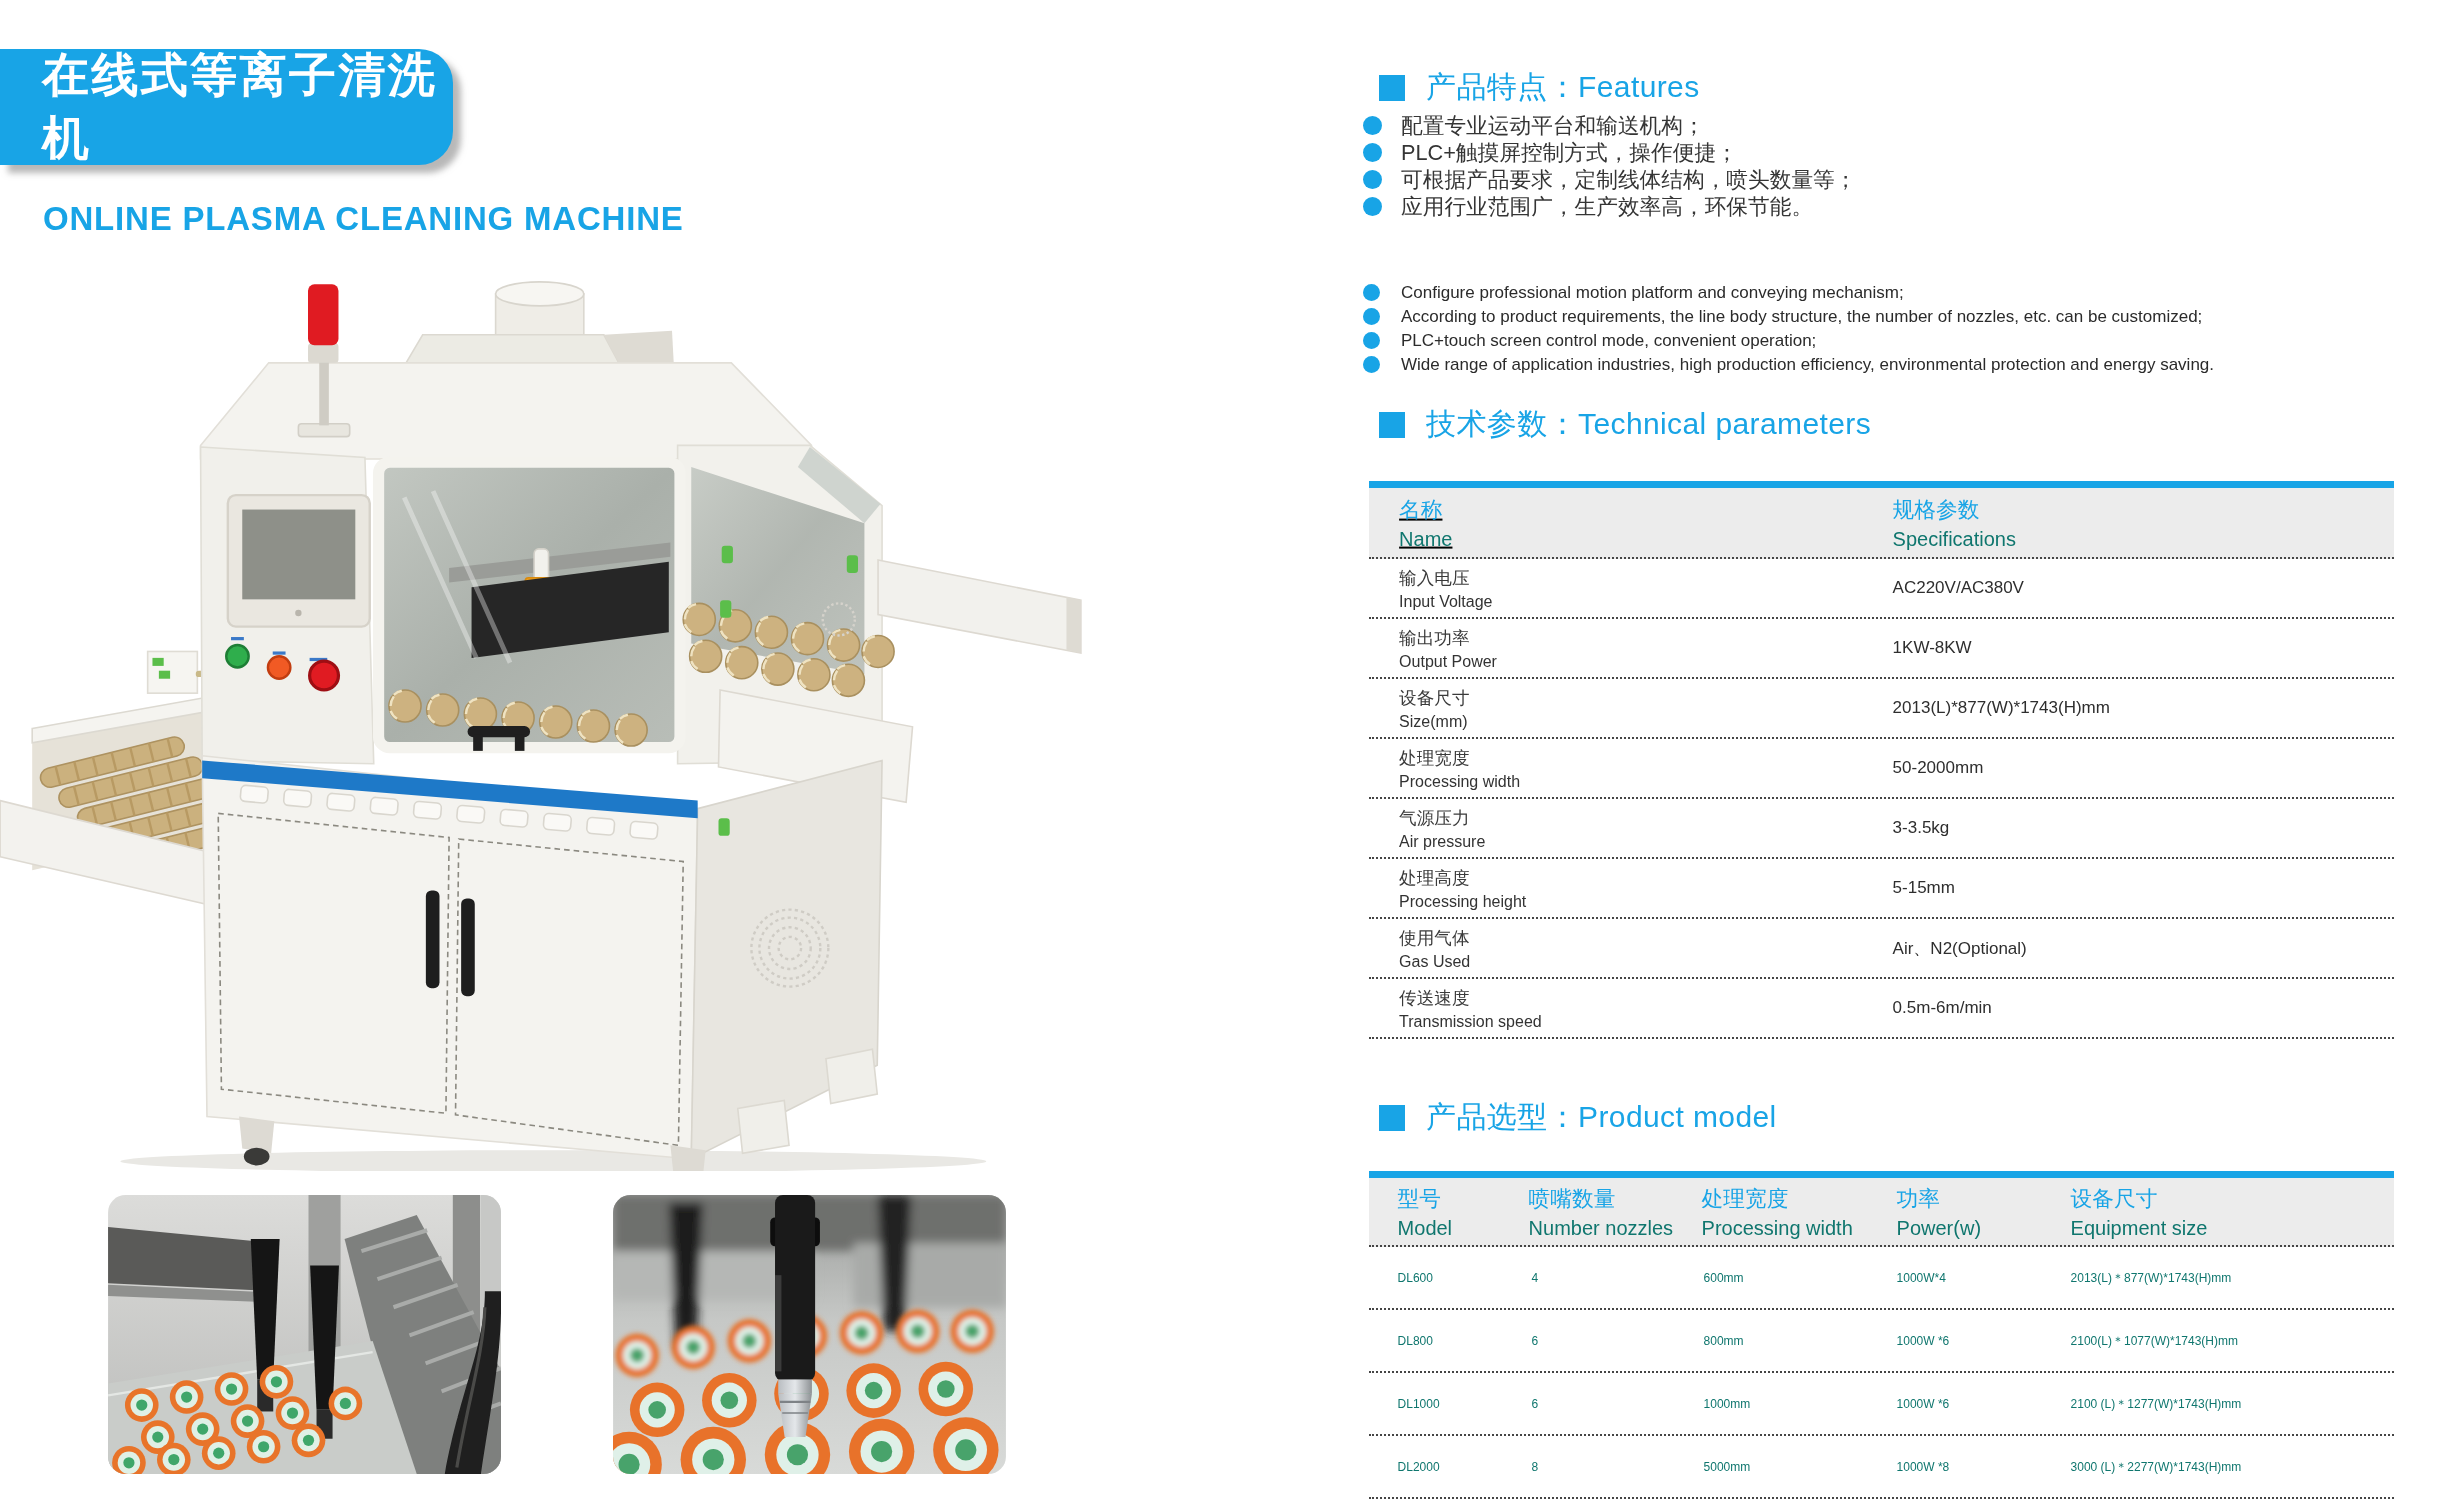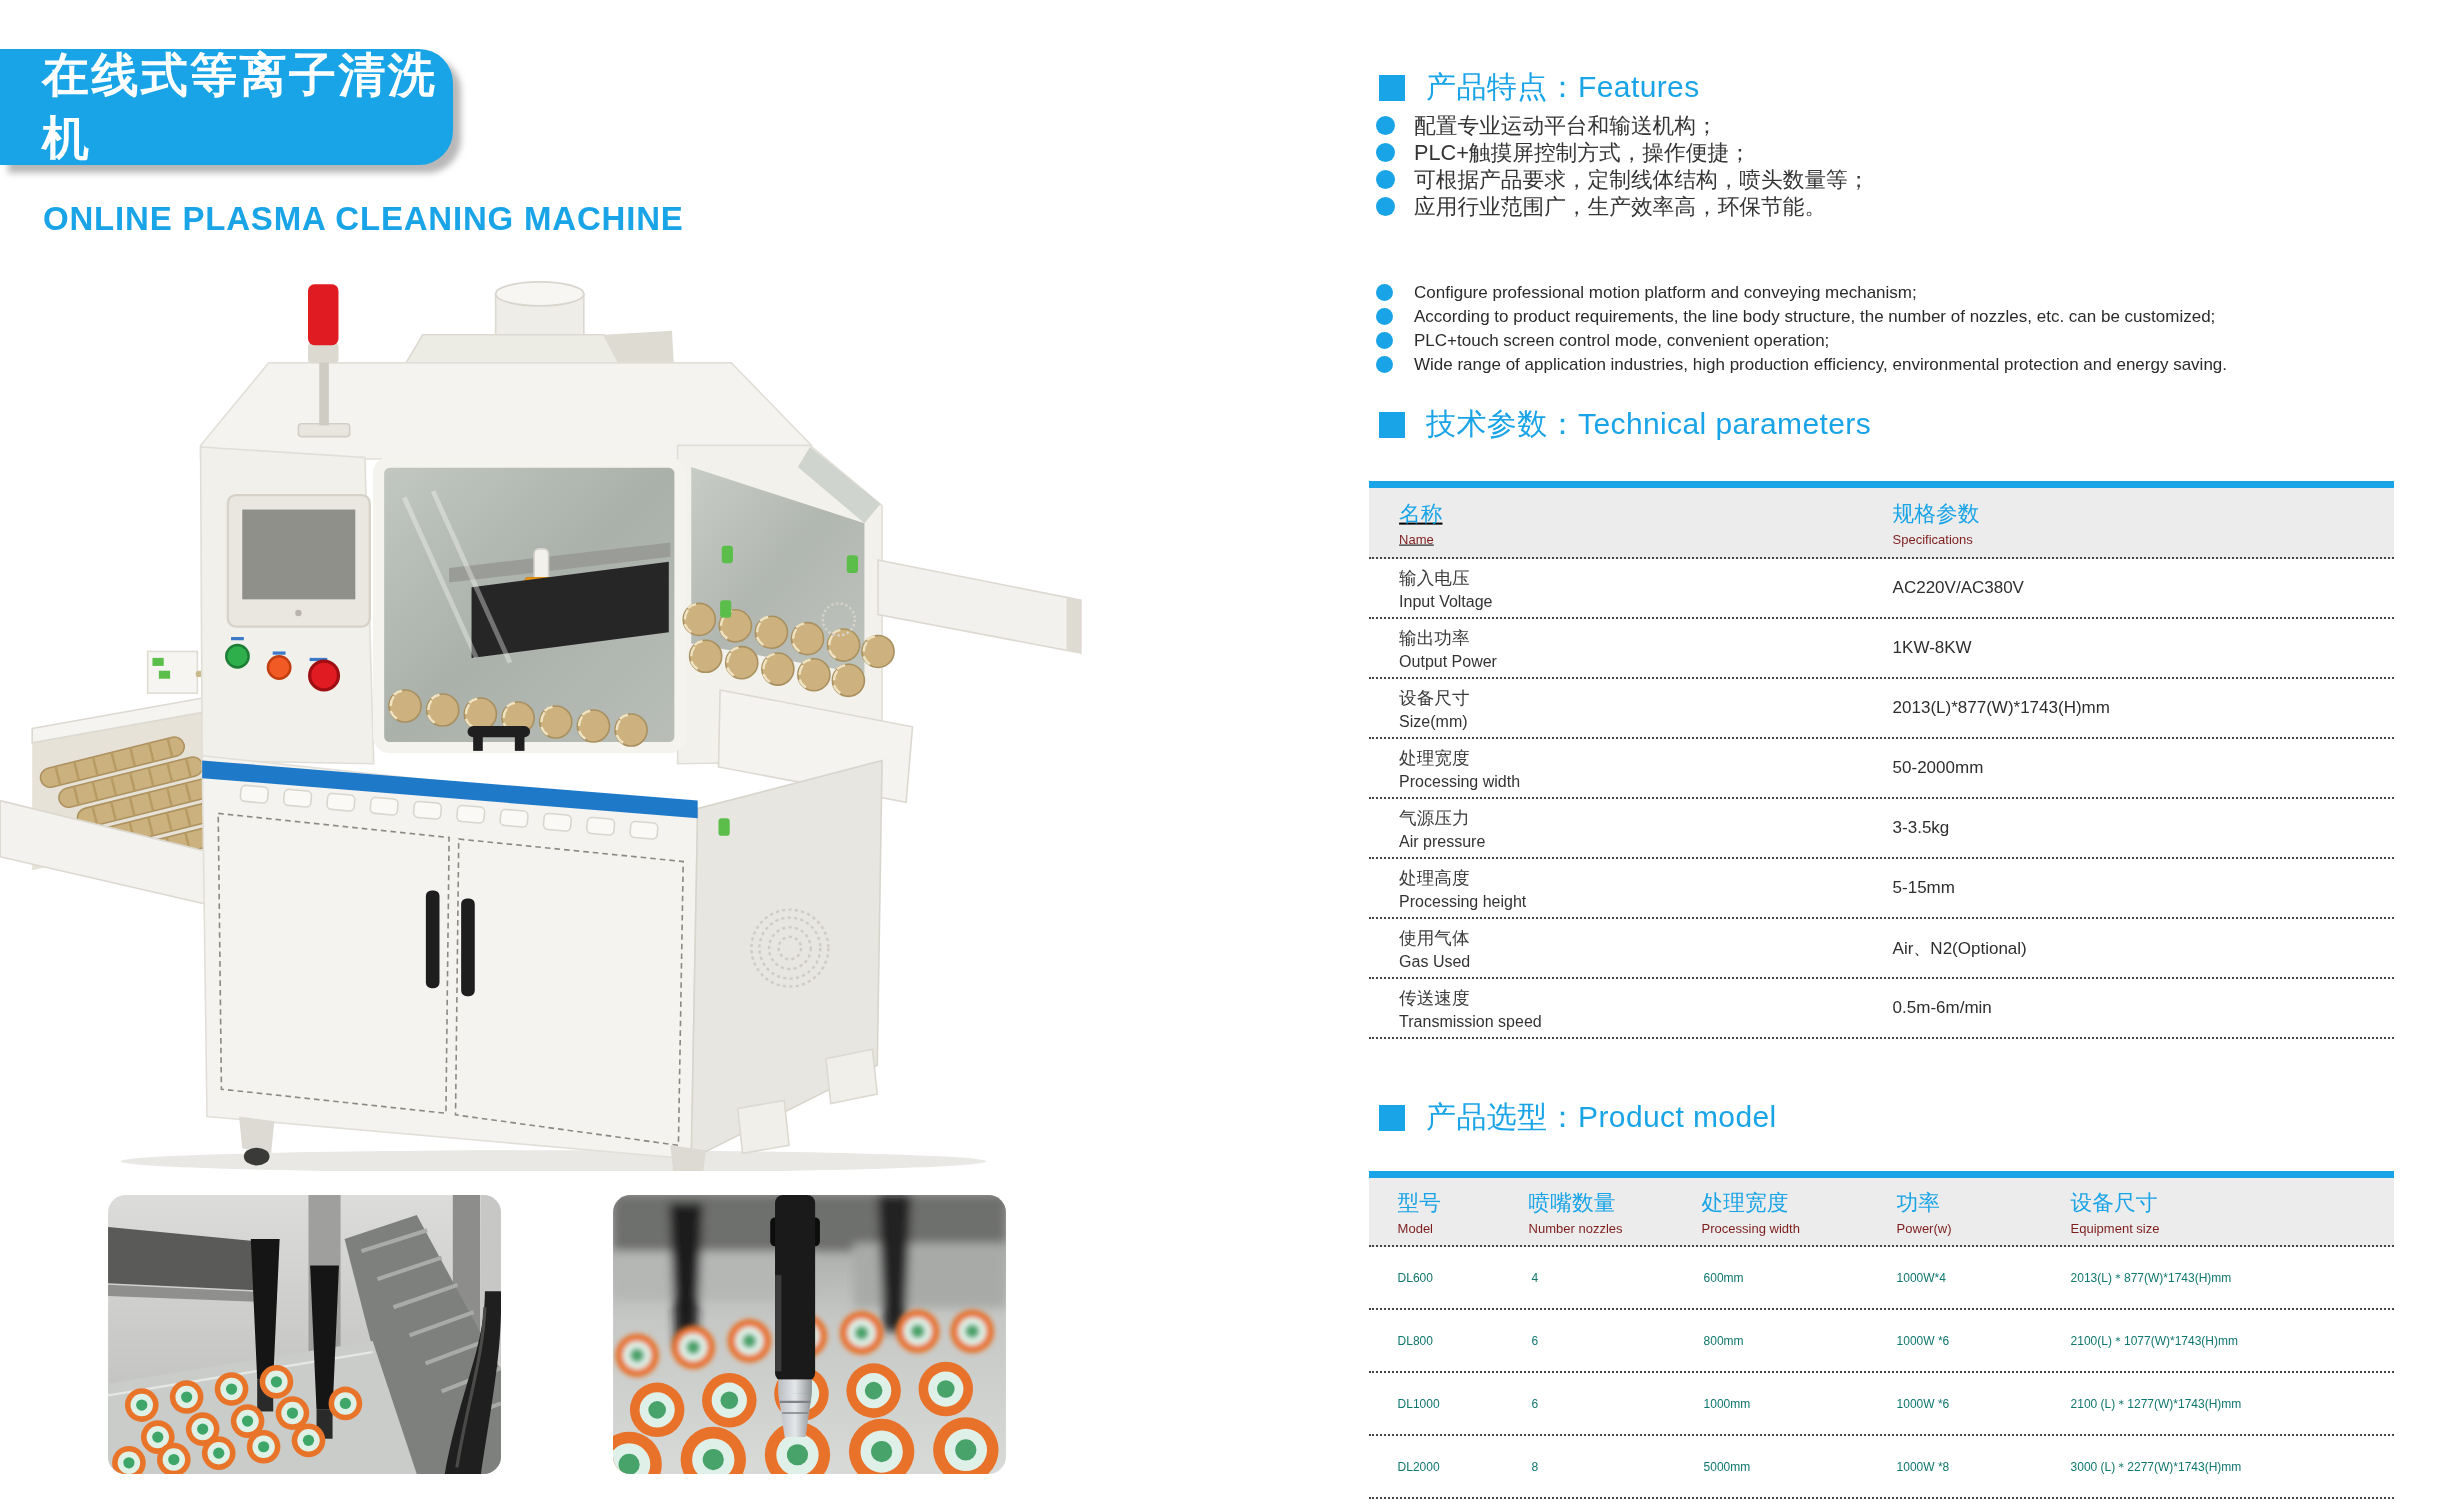--- a/index.html
+++ b/index.html
@@ -34,35 +34,35 @@
   .photo{position:absolute;top:1195px;width:393px;height:279px;border-radius:17.6px;overflow:hidden;}
   .photo1{left:108px;}
   .photo2{left:613px;}
 
   
   .right-col{position:absolute;left:1363px;top:0;width:1042px;height:1505px;}
   .sec-head{position:absolute;left:0;display:flex;align-items:center;gap:21px;padding-left:16px;}
   .sq{width:26px;height:26px;background:var(--accent);flex:0 0 auto;}
   .sec-title{font-size:30px;color:var(--accent);letter-spacing:0.4px;}
 
-  .bullets{position:absolute;left:13px;}
+  .bullets{position:absolute;left:0;}
   .bullet{position:relative;padding-left:38px;}
   .bullet .dot{position:absolute;left:0;border-radius:50%;background:var(--accent);}
   .bullets-cn .bullet{height:27px;line-height:27px;font-size:21.7px;color:#353535;}
   .bullets-cn .dot{top:4px;width:19px;height:19px;}
   .bullets-en .bullet{height:24px;line-height:24px;font-size:17px;color:#2b2b2b;}
   .bullets-en .dot{top:3.2px;width:17px;height:17px;}
 
   .spec-table{position:absolute;left:5.6px;width:1025px;}
   .tbar{height:7.2px;background:var(--accent);}
   .thead{position:relative;background:var(--head-bg);border-bottom:2.4px dotted var(--dot-line);}
   .tech .thead{height:71px;}
   .hcell{position:absolute;top:50%;transform:translateY(-50%);}
   .hcn{font-size:21.7px;color:var(--accent);}
-  .hen{font-size:13px;color:#7f1d1d;margin-top:4.8px;}
+  .hen{font-size:20px;color:#0f766e;margin-top:4.8px;}
   .trow{position:relative;height:60px;border-bottom:2.4px dotted var(--dot-line);}
   .rlabel{position:absolute;left:30.5px;top:50%;transform:translateY(-50%);}
   .rcn{font-size:17.6px;color:#3a3a3a;}
   .ren{font-size:16px;color:#333;margin-top:2.4px;}
   .rval{position:absolute;left:524px;top:50%;transform:translateY(-50%);font-size:17px;color:#2e2e2e;}
   .tech .hcell:nth-of-type(1){left:30.5px;text-decoration:underline;}
   .tech .hcell:nth-of-type(2){left:524px;}
 
   .product .thead{height:69px;}
   .product .hcell:nth-of-type(1){left:29px;}

